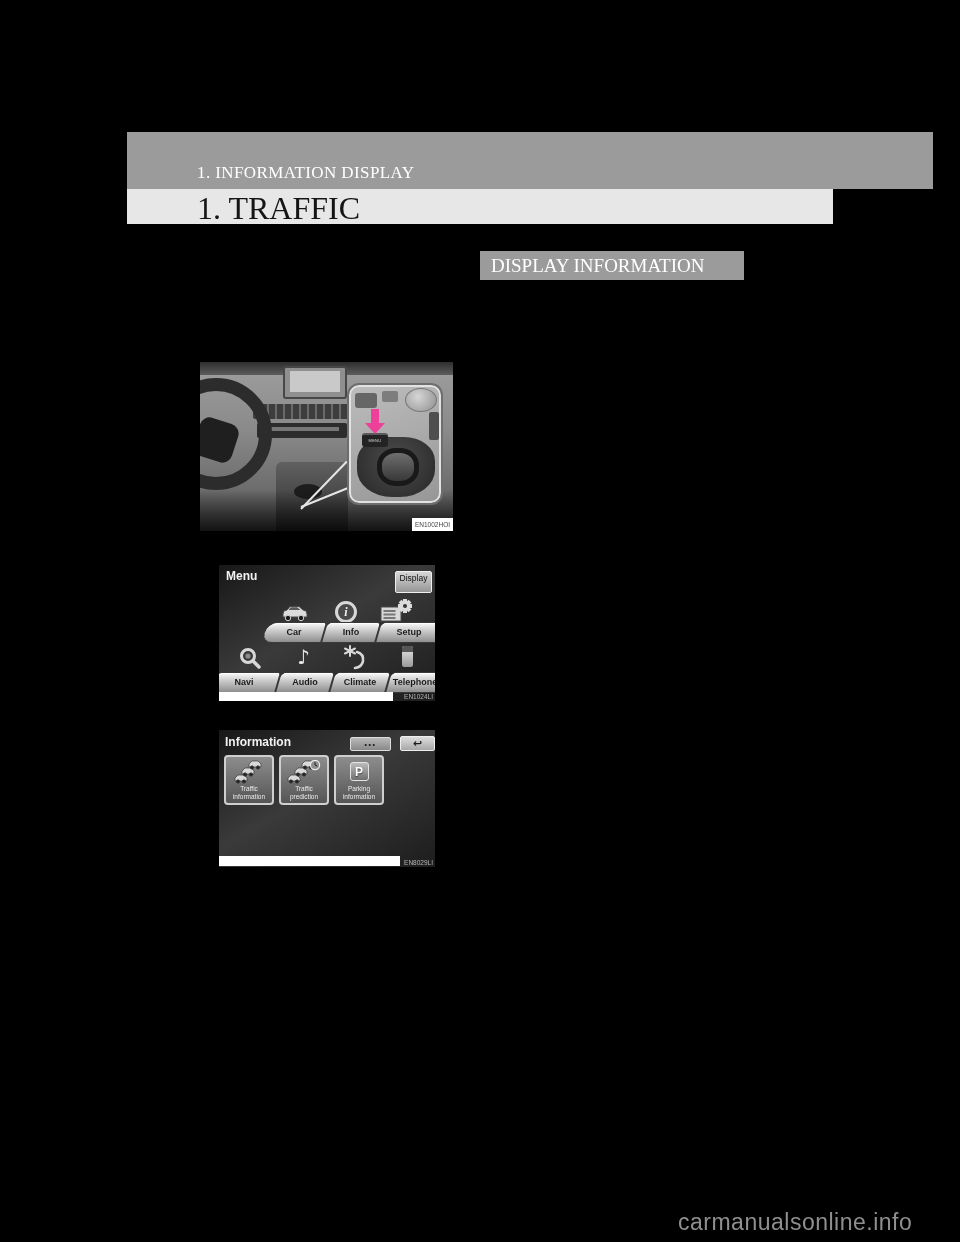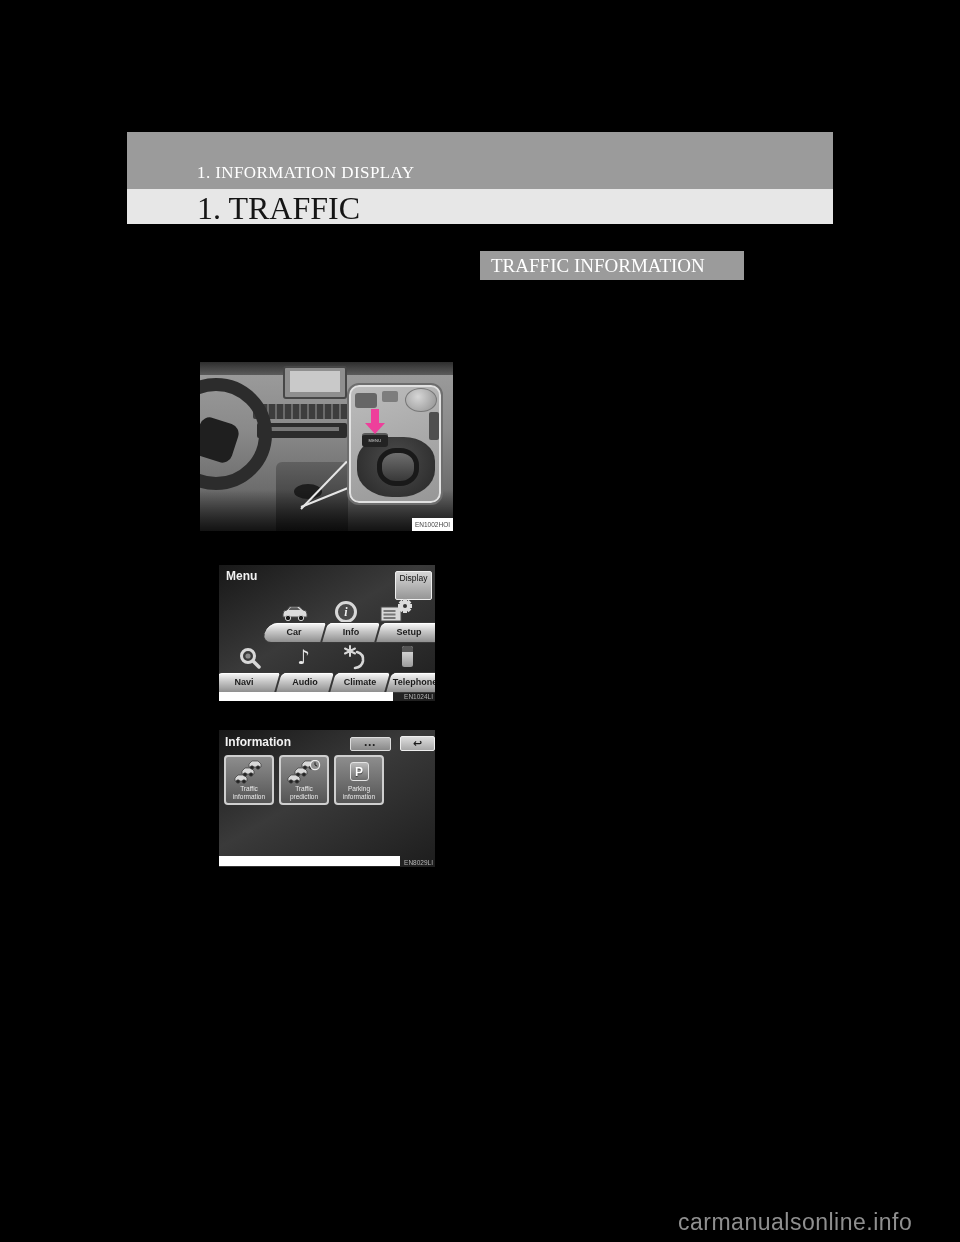--- a/index.html
+++ b/index.html
@@ -1,21 +1,21 @@
 <!DOCTYPE html>
 <html><head>
 <meta charset="utf-8">
 <style>
   html,body{margin:0;padding:0;background:#000;}
   #canvas{position:relative;width:960px;height:1242px;background:#000;overflow:hidden;
           font-family:"Liberation Sans",sans-serif;}
   .abs{position:absolute;}
 
   
-  .band-dark{left:127px;top:132px;width:706px;height:57px;background:#9b9b9b;}
+  .band-dark{left:127px;top:132px;width:806px;height:57px;background:#9b9b9b;}
   .chapter-text{left:70px;bottom:6px;position:absolute;color:#fff;
     font-family:"Liberation Serif",serif;font-size:17px;letter-spacing:.4px;}
   .band-light{left:127px;top:189px;width:706px;height:35px;background:#e7e7e7;}
   .section-text{left:70px;top:1px;position:absolute;color:#151515;
     font-family:"Liberation Serif",serif;font-size:32px;}
   .heading-box{left:480px;top:251px;width:264px;height:29px;background:#9b9b9b;
     color:#fff;font-family:"Liberation Serif",serif;font-size:19px;line-height:29px;
     padding-left:11px;box-sizing:border-box;}
 
   
@@ -68,21 +68,21 @@
   .arrow-stem{position:absolute;left:22px;top:24px;width:8px;height:14px;background:#ee3f9b;}
   .arrow-head{position:absolute;left:16px;top:38px;width:0;height:0;
     border-left:10px solid transparent;border-right:10px solid transparent;
     border-top:11px solid #ee3f9b;}
 
   
   .screen{background:linear-gradient(150deg,#181818 0%,#3a3a3a 45%,#1d1d1d 100%);}
   .fig-menu{left:219px;top:565px;width:216px;height:136px;}
   .fig-info{left:219px;top:730px;width:216px;height:137px;}
   .scr-title{position:absolute;color:#f2f2f2;font-weight:bold;font-size:12px;}
-  .display-btn{position:absolute;left:176px;top:6px;width:37px;height:29px;
+  .display-btn{position:absolute;left:176px;top:6px;width:37px;height:22px;
     background:linear-gradient(#d6d6d6,#969696);border:1px solid #efefef;border-radius:2px;
     color:#111;font-size:8.5px;text-align:center;line-height:12px;box-sizing:border-box;}
   .mrow-btn{position:absolute;height:19px;transform:skewX(-16deg);
     background:linear-gradient(180deg,#fafafa,#c6c6c6 45%,#8f8f8f);
     box-shadow:0 0 0 1px #3a3a3a, inset 0 1px 0 #fff;border-radius:5px 3px 0 0;}
   .mrow-btn.first{border-radius:14px 3px 0 12px;}
   .mrow-btn span{display:block;transform:skewX(16deg);text-align:center;
     font-size:9px;font-weight:bold;color:#1c1c1c;line-height:19px;}
   .micon{position:absolute;}
   .info-circle{width:22px;height:22px;border-radius:50%;border:3px solid #d8d8d8;
@@ -118,21 +118,21 @@
 <body>
 
 <div id="canvas">
 
   <div class="abs band-dark">
     <div class="chapter-text">1. INFORMATION DISPLAY</div>
   </div>
   <div class="abs band-light">
     <div class="section-text">1. TRAFFIC</div>
   </div>
-  <div class="abs heading-box">TRAFFIC INFORMATION</div>
+  <div class="abs heading-box">DISPLAY INFORMATION</div>
 
   <div class="abs fig fig-dash">
     <div class="abs dash-top"></div>
     <div class="abs dash-screen">
       <div class="dash-screen-inner"></div>
     </div>
     <div class="abs dash-vents"></div>
     <div class="abs dash-radio"></div>
     <div class="abs wheel"></div>
     <div class="abs wheel-hub"></div>

